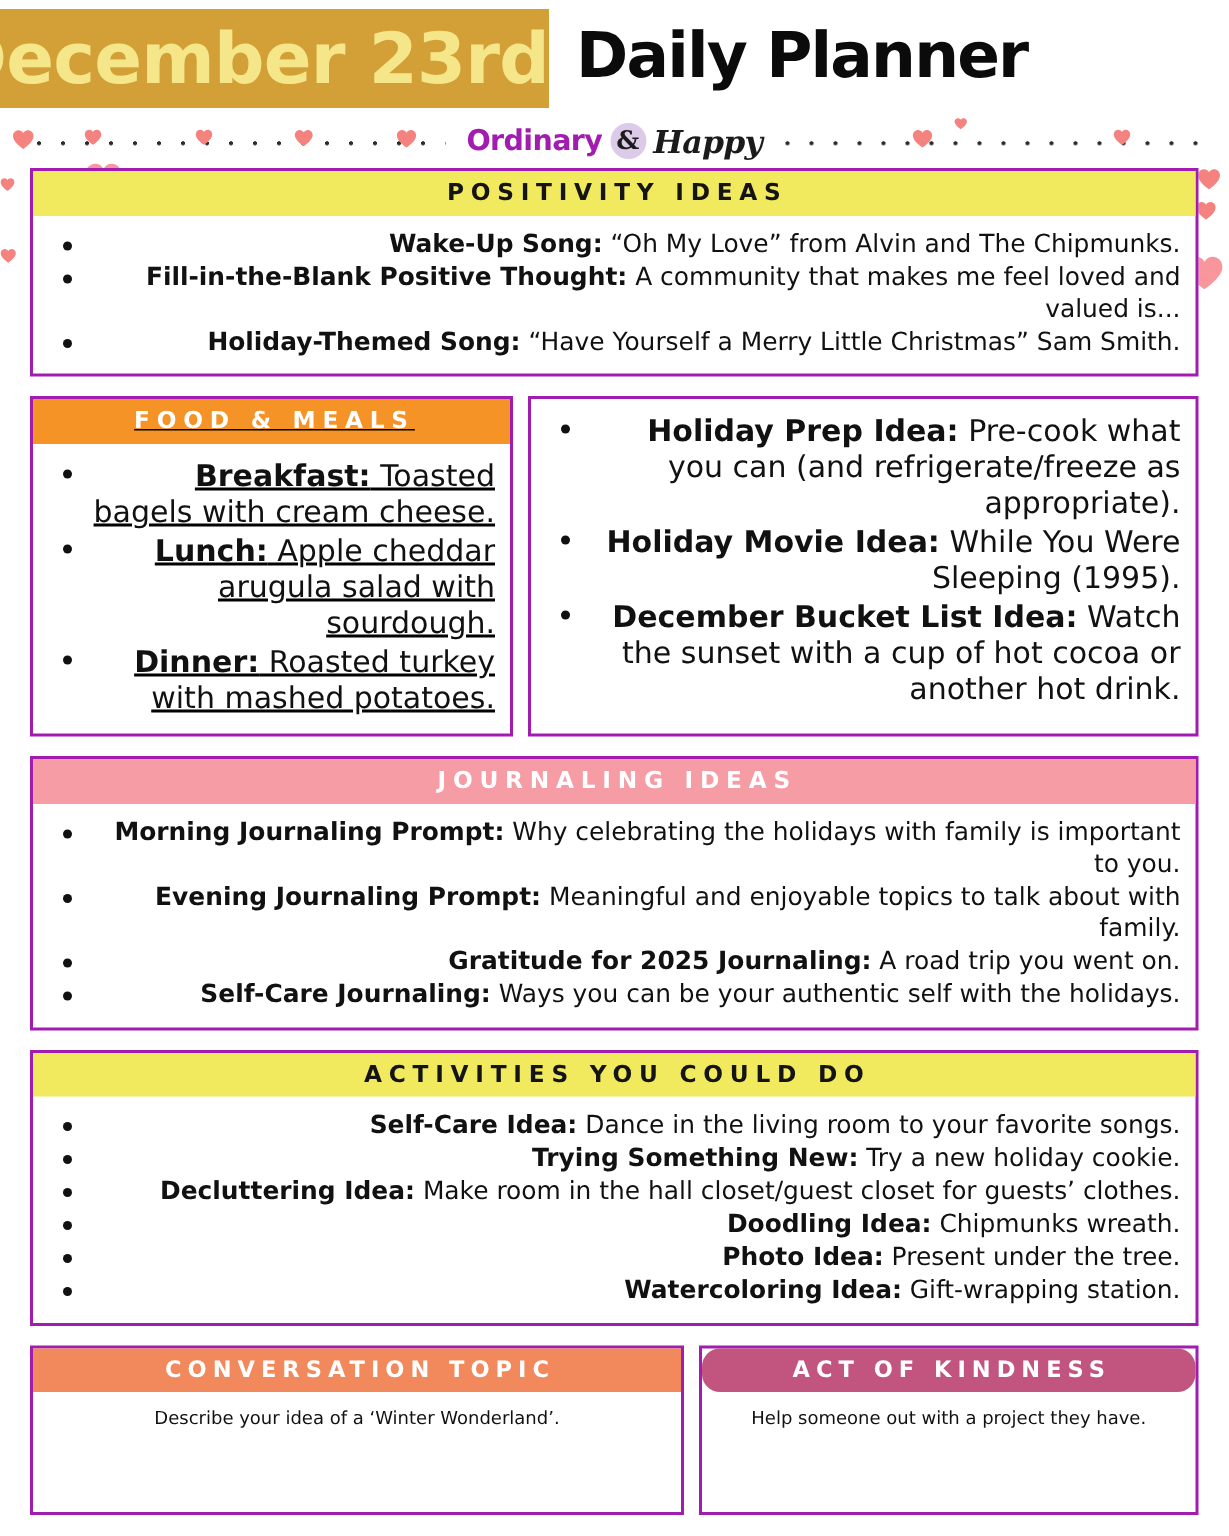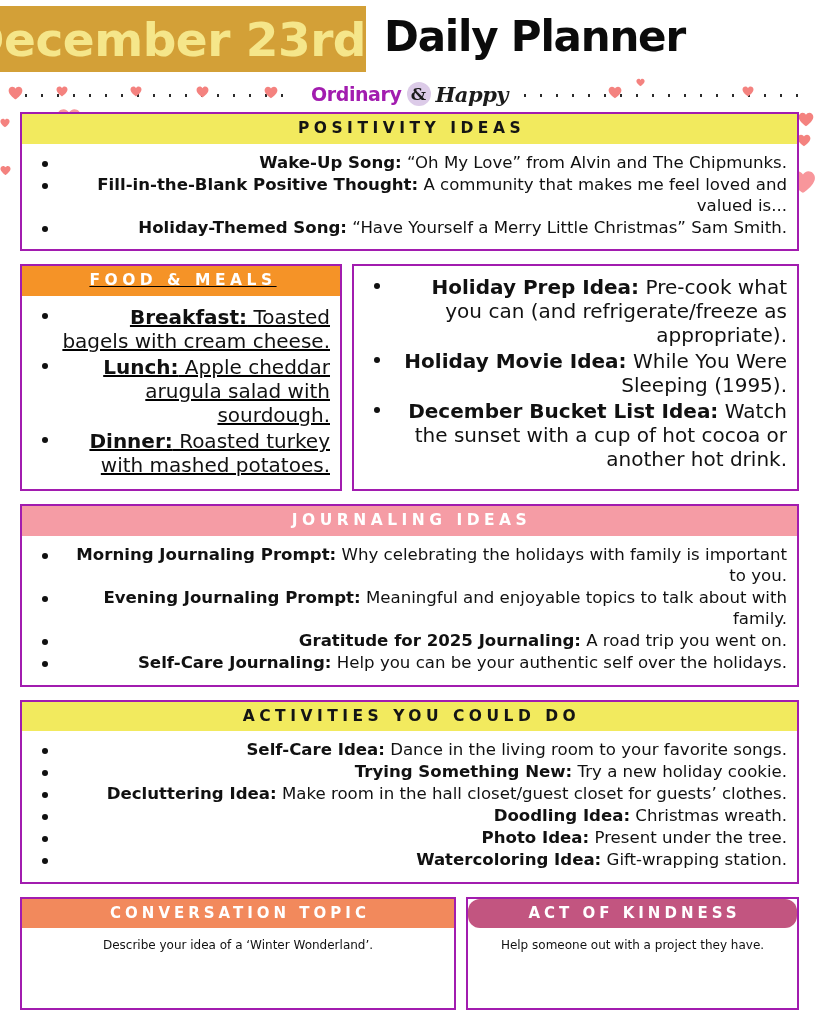--- a/index.html
+++ b/index.html
@@ -353,33 +353,33 @@
     </div>
   </div>
 
   <div class="card">
     <div class="card-head head-pink">JOURNALING IDEAS</div>
     <div class="card-body">
       <ul class="items">
           <li><b>Morning Journaling Prompt:</b><span> Why celebrating the holidays with family is important to you.</span></li>
           <li><b>Evening Journaling Prompt:</b><span> Meaningful and enjoyable topics to talk about with family.</span></li>
           <li><b>Gratitude for 2025 Journaling:</b><span> A road trip you went on.</span></li>
-          <li><b>Self-Care Journaling:</b><span> Help you can be your authentic self over the holidays.</span></li>
+          <li><b>Self-Care Journaling:</b><span> Ways you can be your authentic self with the holidays.</span></li>
         </ul>
     </div>
   </div>
 
   <div class="card">
     <div class="card-head head-yellow">ACTIVITIES YOU COULD DO</div>
     <div class="card-body">
       <ul class="items">
           <li><b>Self-Care Idea:</b><span> Dance in the living room to your favorite songs.</span></li>
           <li><b>Trying Something New:</b><span> Try a new holiday cookie.</span></li>
           <li><b>Decluttering Idea:</b><span> Make room in the hall closet/guest closet for guests’ clothes.</span></li>
-          <li><b>Doodling Idea:</b><span> Christmas wreath.</span></li>
+          <li><b>Doodling Idea:</b><span> Chipmunks wreath.</span></li>
           <li><b>Photo Idea:</b><span> Present under the tree.</span></li>
           <li><b>Watercoloring Idea:</b><span> Gift-wrapping station.</span></li>
         </ul>
     </div>
   </div>
 
   <div class="row-bottom">
     <div class="card col-conv">
       <div class="card-head head-salmon sm">CONVERSATION TOPIC</div>
       <div class="plain-body">Describe your idea of a ‘Winter Wonderland’.</div>

